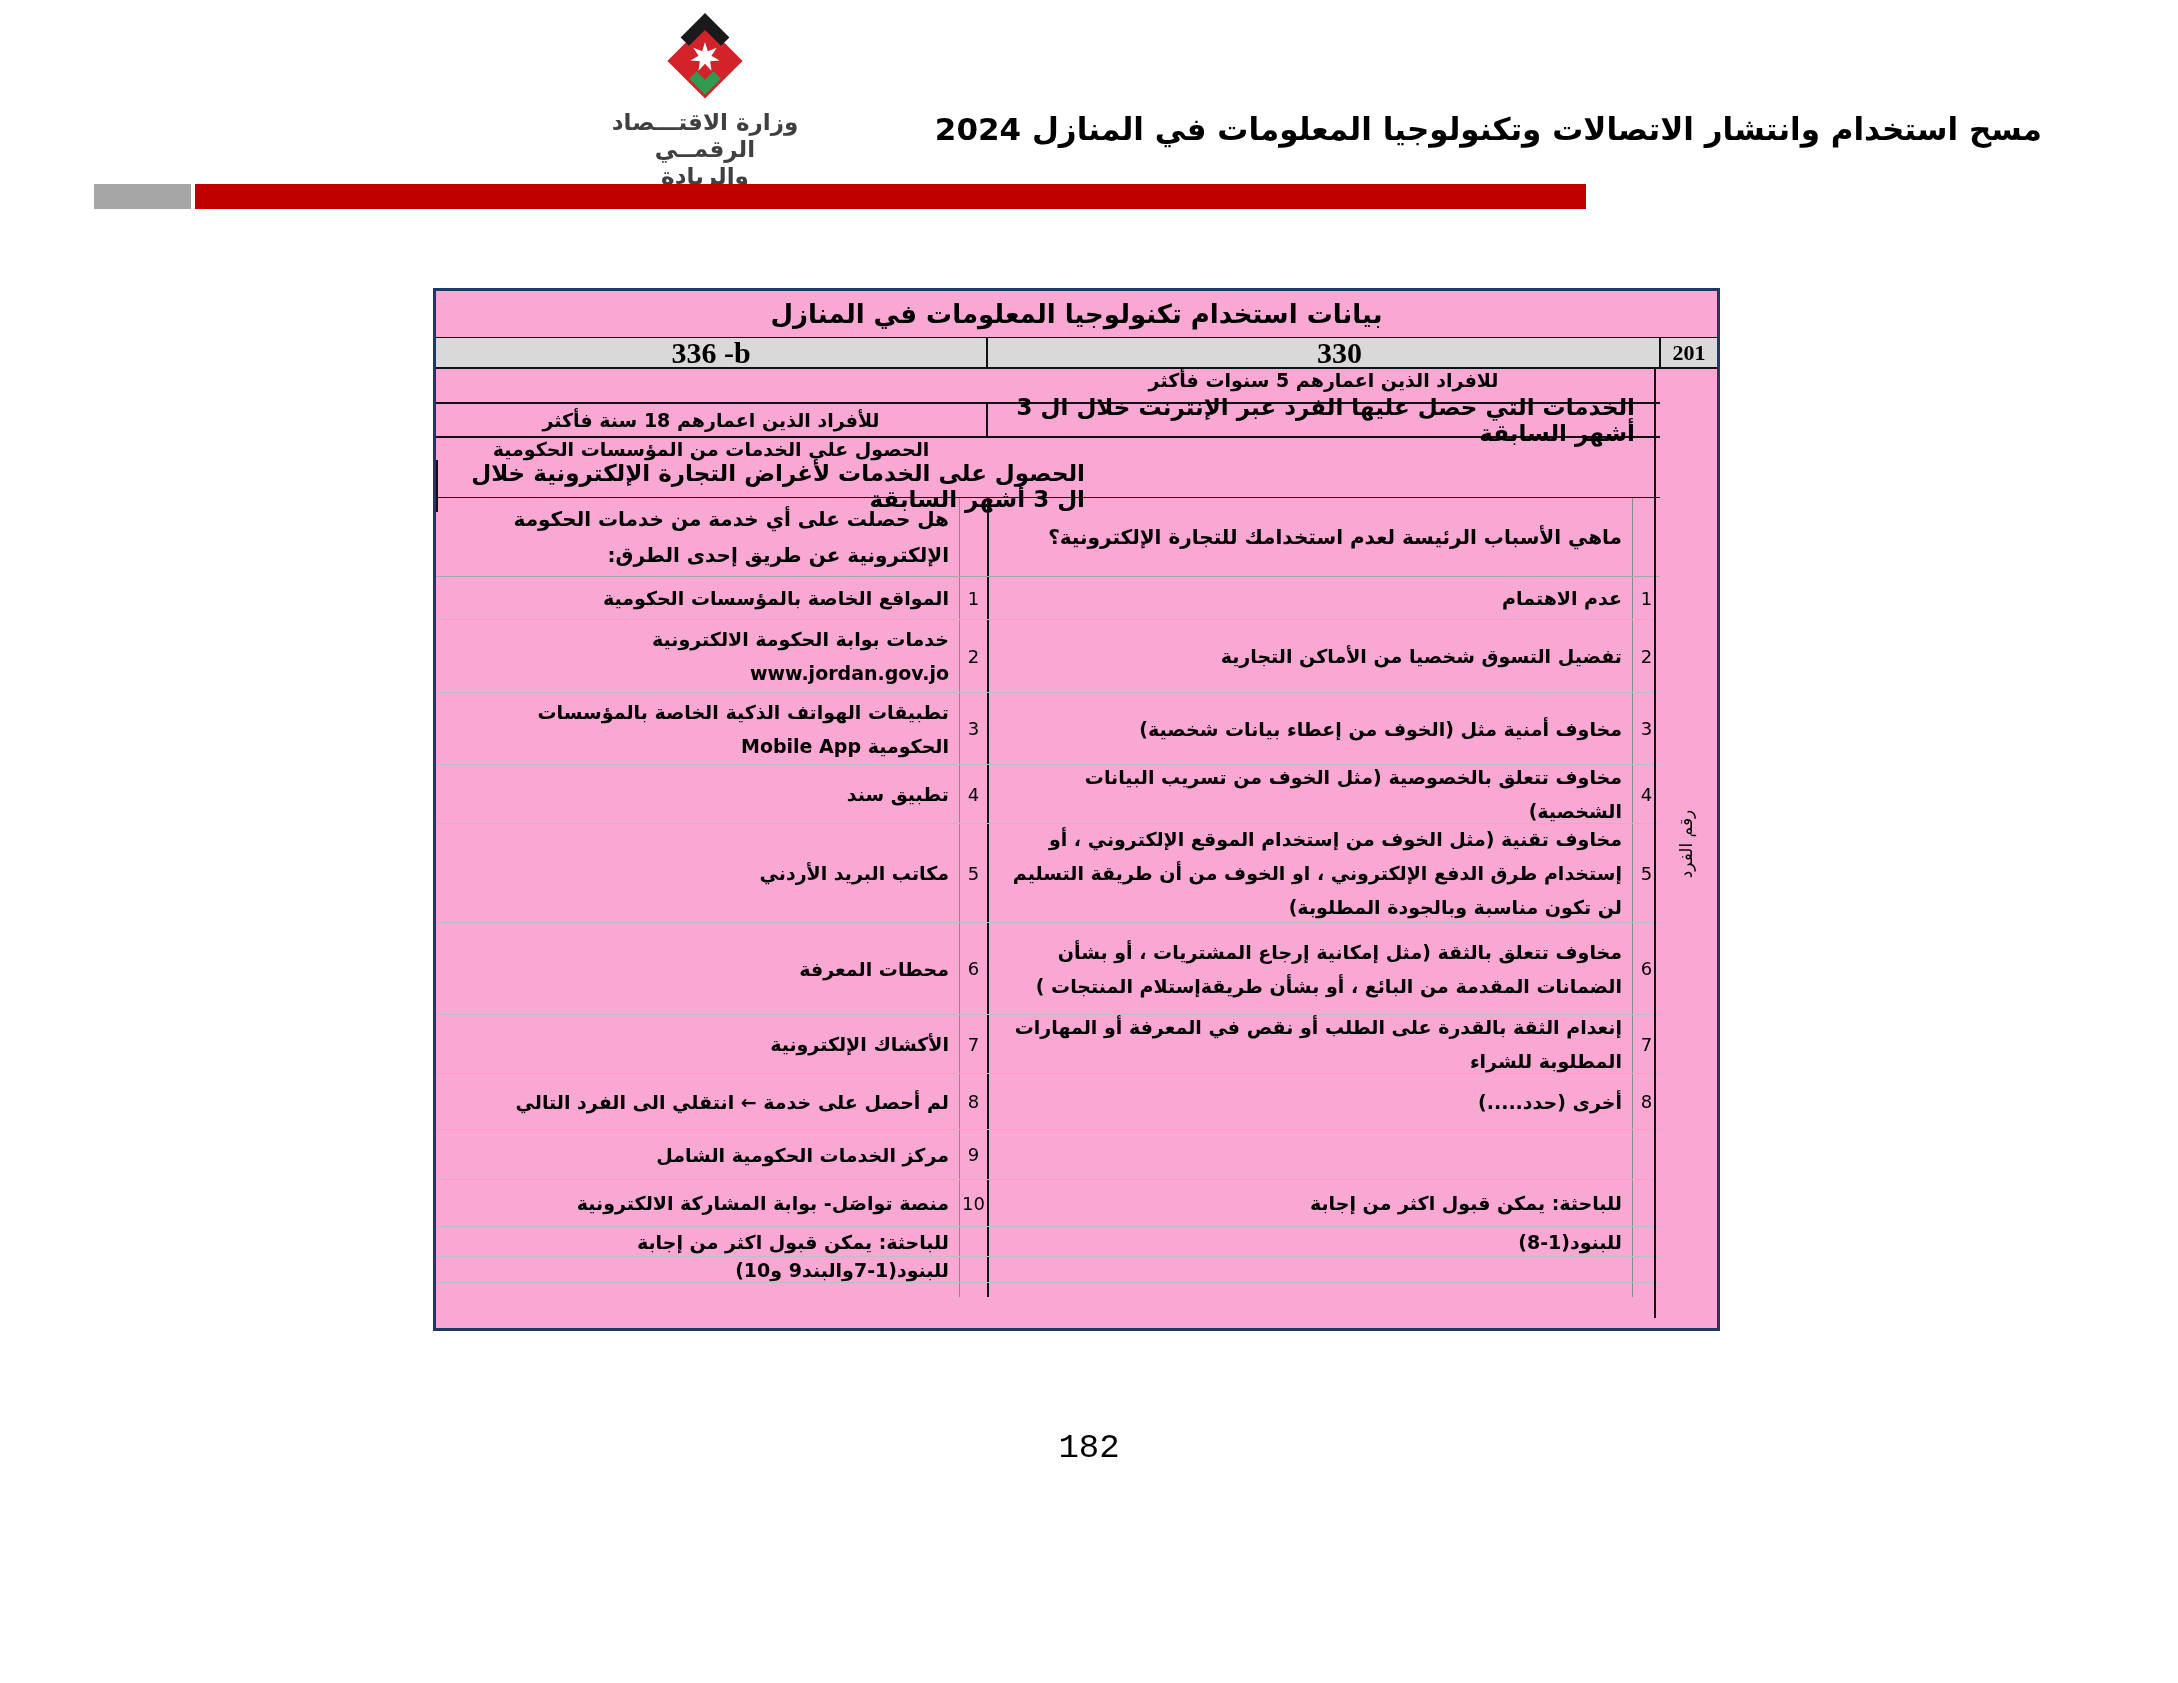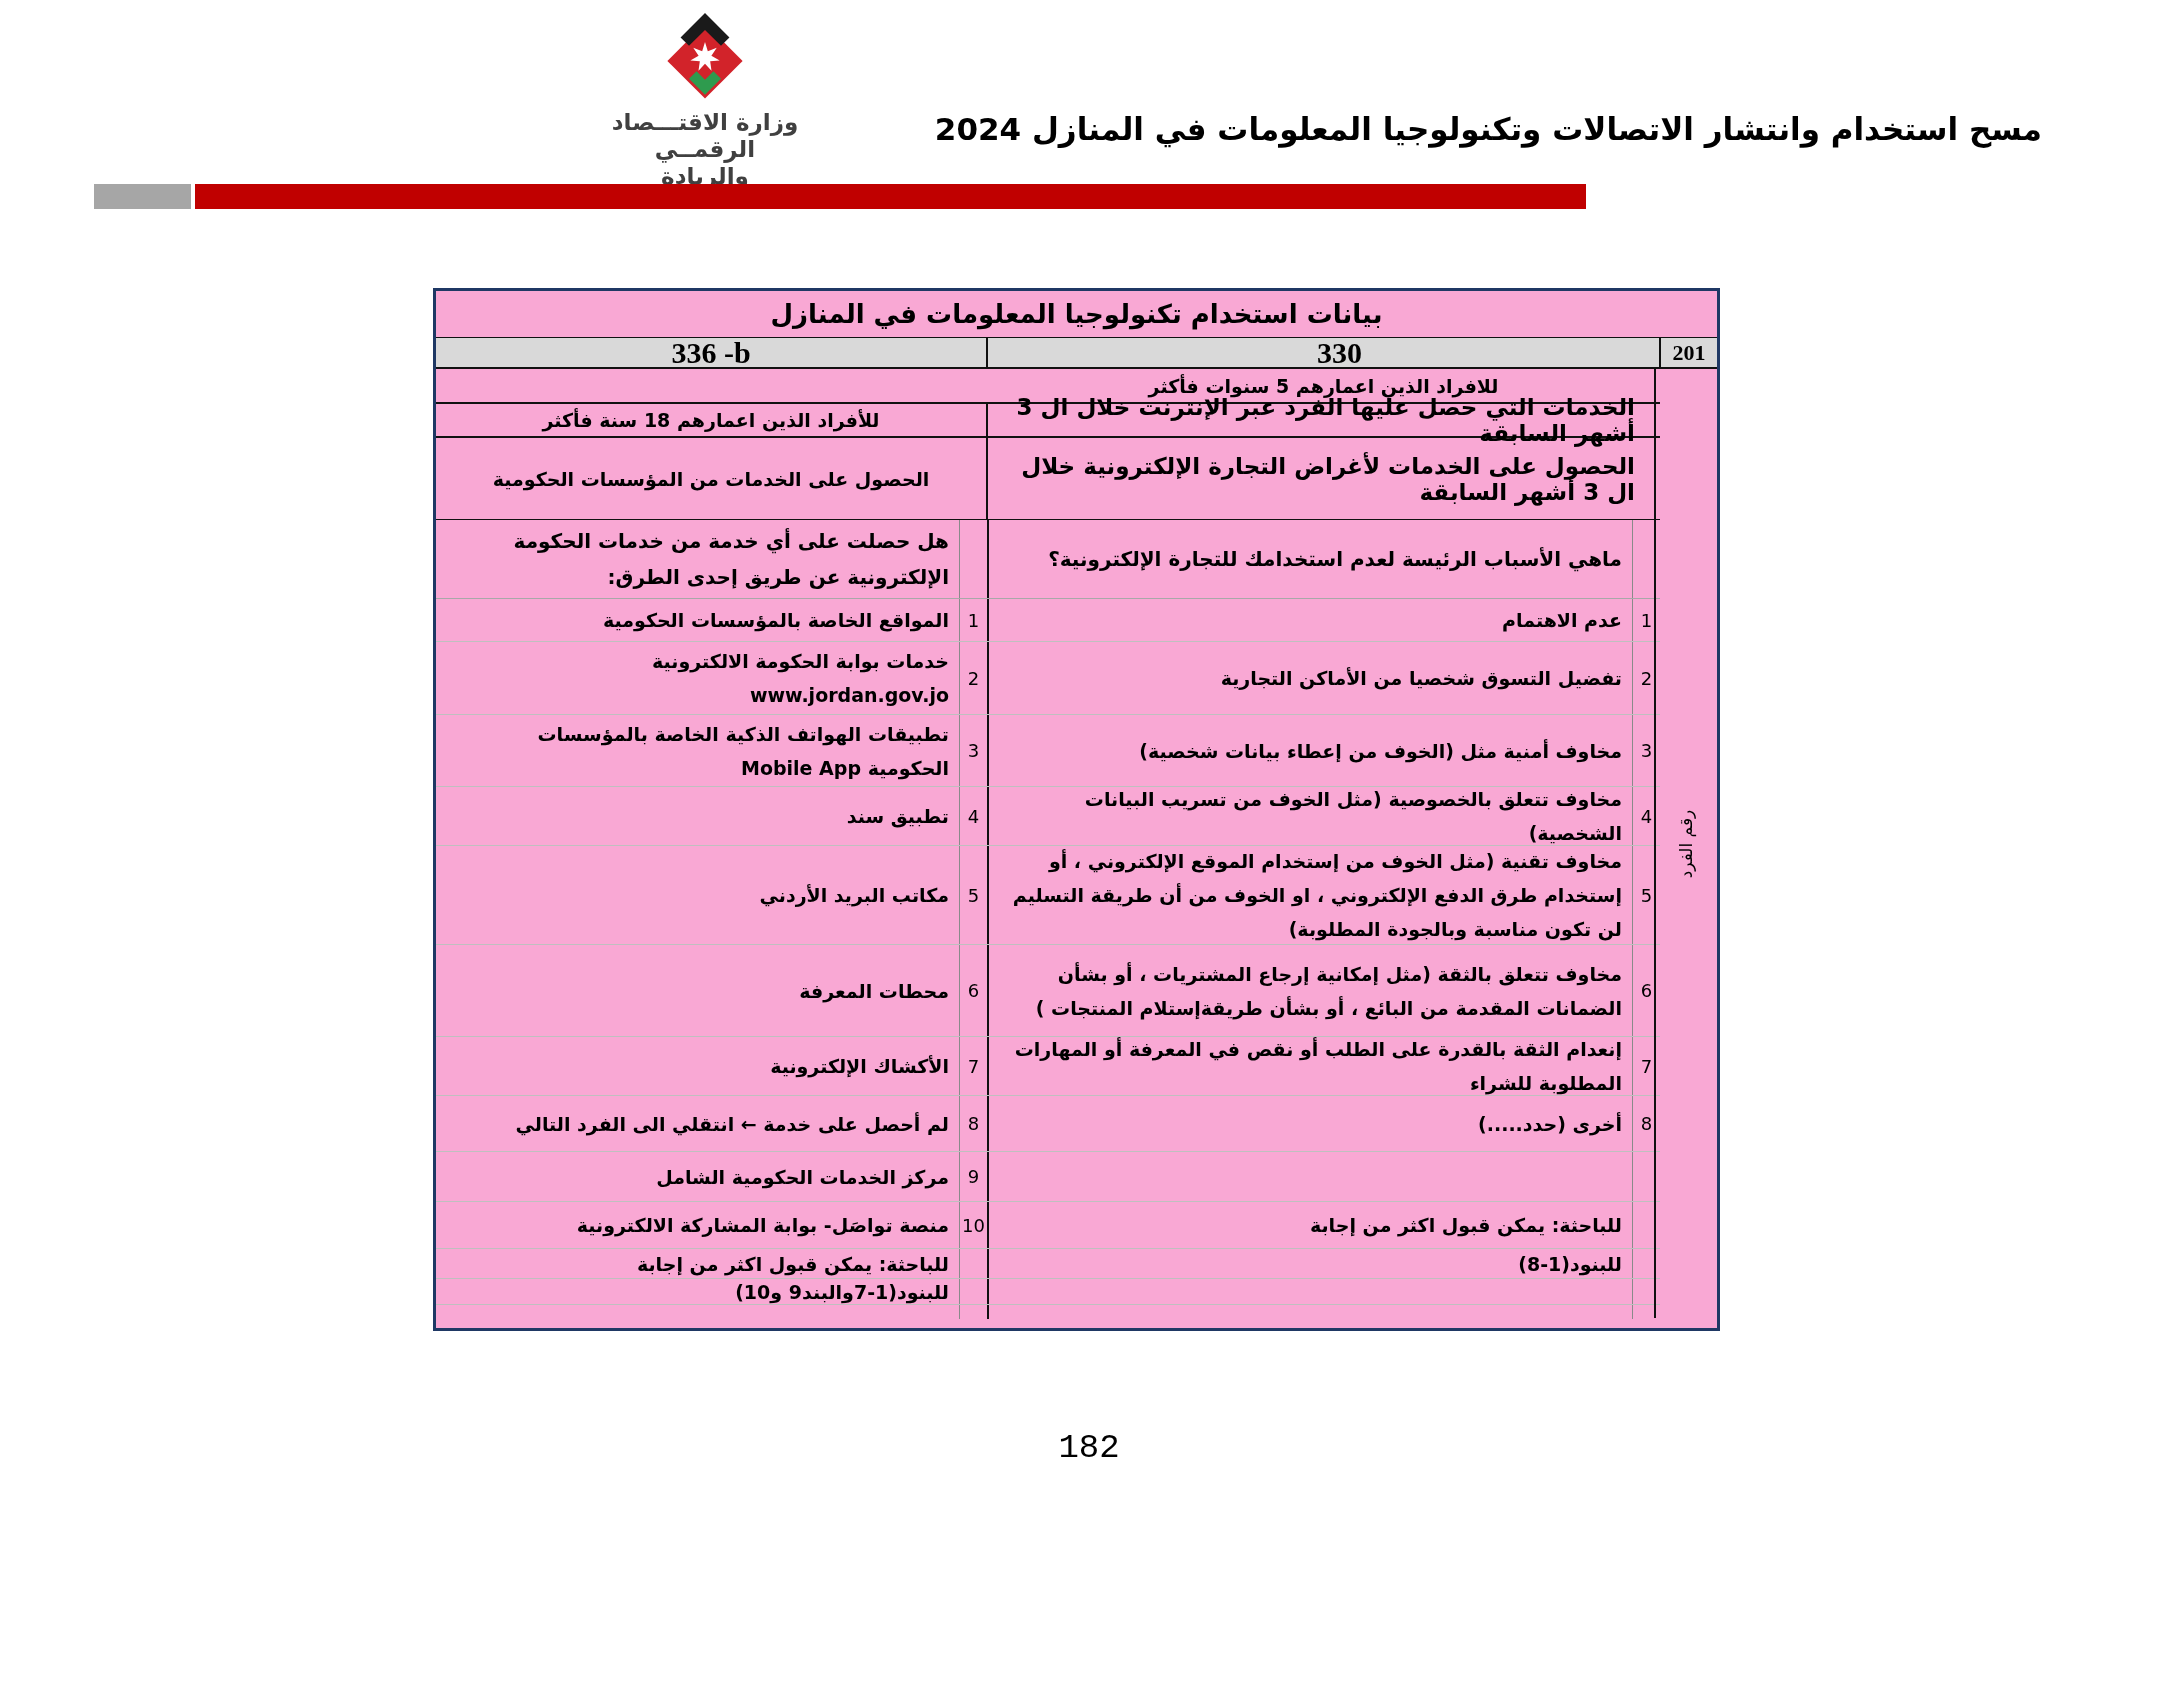--- a/index.html
+++ b/index.html
@@ -25,24 +25,24 @@
   .code-left{width:550px;font-size:30px;direction:ltr;}
   .code-mid{width:673px;font-size:30px;border-left:2px solid #111;padding-left:32px;}
   .code-right{width:57px;flex:1;font-size:22px;border-left:2px solid #111;}
   
   .tbody{position:relative;width:100%;height:949px;box-sizing:border-box;}
   .main-body{position:absolute;left:0;top:0;width:1224px;height:949px;}
   .col201{position:absolute;right:0;top:0;width:63px;height:949px;box-sizing:border-box;
         border-left:2px solid #111;display:flex;align-items:center;justify-content:center;}
   .v-label{transform:rotate(-90deg);white-space:nowrap;font-size:17px;direction:rtl;}
   
-  .merged-row{height:35px;border-bottom:2px solid #111;justify-content:flex-end;align-items:center;}
+  .merged-row{height:35px;border-bottom:2px solid #111;justify-content:flex-end;align-items:flex-start;}
   .merged-inner{width:673px;text-align:center;font-size:19px;font-weight:bold;direction:rtl;}
   .hrow2{height:34px;border-bottom:2px solid #111;}
-  .hrow3{height:82px;border-bottom:1px solid #111;}
+  .hrow3{height:60px;border-bottom:1px solid #111;flex-direction:column;}
   .hcell-left{box-sizing:border-box;width:550px;display:flex;align-items:center;justify-content:center;
         text-align:center;font-size:19px;font-weight:bold;direction:rtl;padding:0 8px;}
   .hcell-mid{box-sizing:border-box;width:673px;display:flex;align-items:center;justify-content:center;
         text-align:right;font-size:23px;font-weight:bold;direction:rtl;border-left:2px solid #111;padding:0 24px;}
   
   .brow{border-bottom:1px solid #bfbfbf;}
   .qrow{height:79px;border-bottom:1px solid #a8a8a8;justify-content:center;}
   .cell{box-sizing:border-box;display:flex;align-items:center;}
   .ltext{width:523px;direction:rtl;justify-content:flex-start;padding:0 10px 0 14px;
         font-size:19px;font-weight:600;line-height:34px;}

